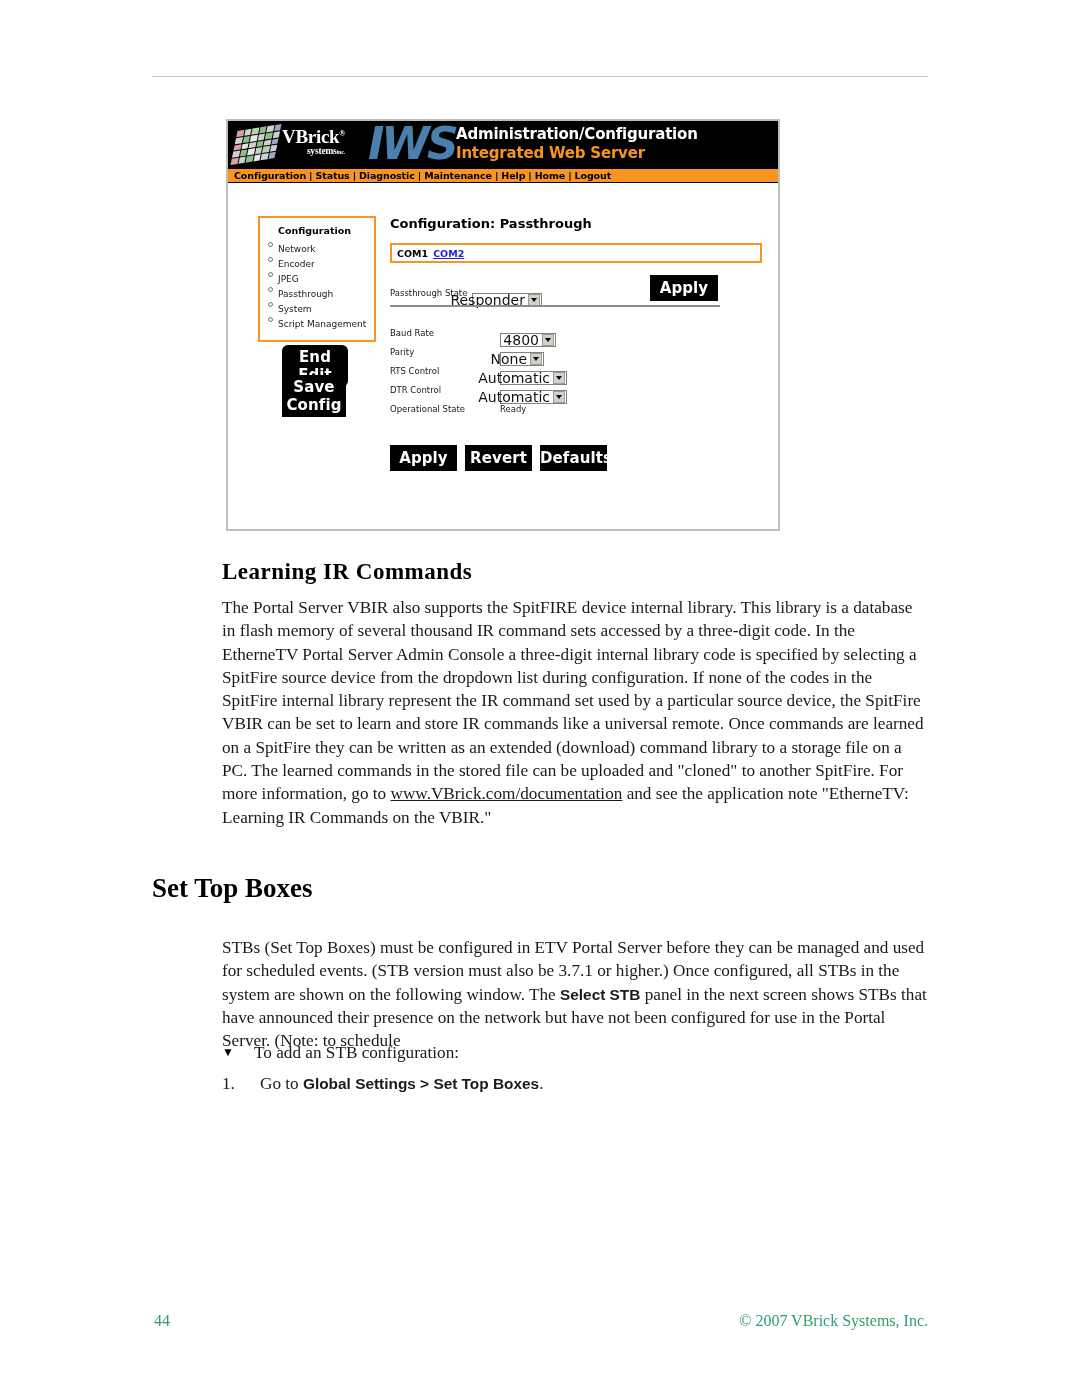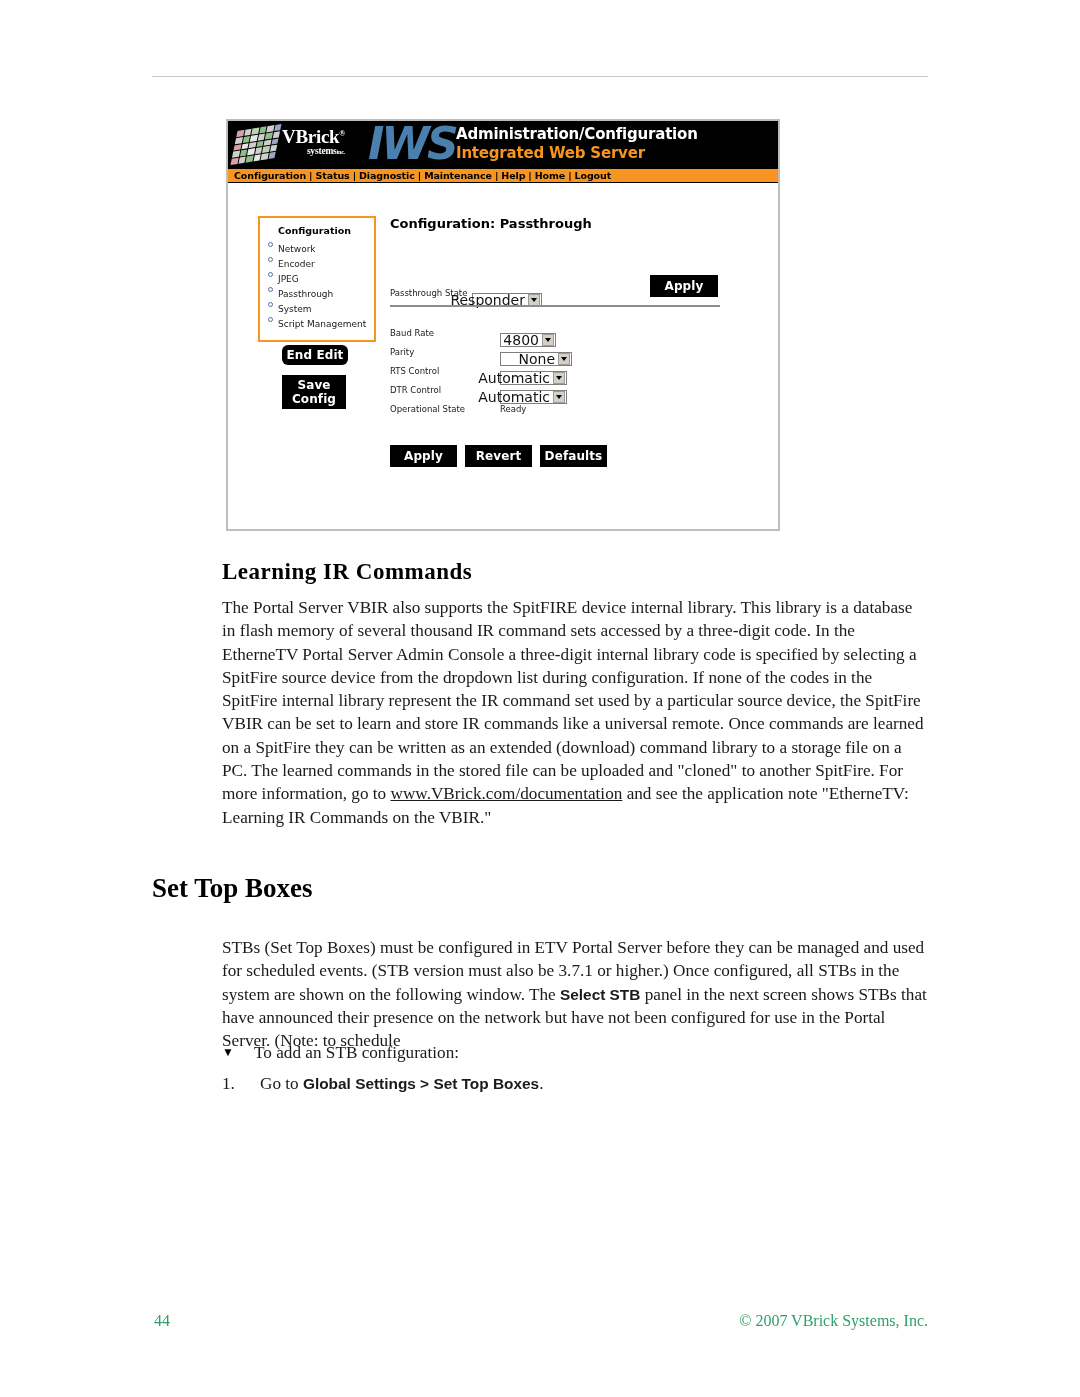--- a/index.html
+++ b/index.html
@@ -181,21 +181,21 @@
     background: #ffffff;
     border: 1.2px solid #4a73a8;
     margin-right: 5px;
     flex: 0 0 auto;
   }
 
   .blk-btn {
     background: #000;
     color: #fff;
     font-family: "DejaVu Sans", sans-serif;
-    font-size: 12px;
+    font-size: 15px;
     font-weight: 700;
     text-align: center;
     border: 0;
     padding: 3px 0;
     letter-spacing: 0.1px;
   }
   .btn-endedit {
     position: absolute;
     left: 54px; top: 162px;
     width: 66px;
@@ -496,20 +496,24 @@
             <span class="bullet"></span>
             <span>Script Management</span>
           </div>
         </div>
 
         <div class="blk-btn btn-endedit">End Edit</div>
         <div class="blk-btn btn-saveconfig">Save Config</div>
 
         <div class="panel-title">Configuration: Passthrough</div>
 
+        <div class="com-bar">
+          <span class="com1">COM1</span>
+          <span class="com2">COM2</span>
+        </div>
 
         <div class="row-state">
           <span class="lbl" style="width:82px">Passthrough State</span>
           <span class="sel" style="width:70px">
             <span class="cap">Responder</span>
             <span class="arrow"></span>
           </span>
         </div>
 
         <div class="blk-btn btn-apply-top">Apply</div>
@@ -519,21 +523,21 @@
         <div class="fields">
           <div class="frow">
             <span class="lbl">Baud Rate</span>
             <span class="sel" style="width:56px">
               <span class="cap">4800</span>
               <span class="arrow"></span>
             </span>
           </div>
           <div class="frow">
             <span class="lbl">Parity</span>
-            <span class="sel" style="width:72px">
+            <span class="sel" style="width:44px">
               <span class="cap">None</span>
               <span class="arrow"></span>
             </span>
           </div>
           <div class="frow">
             <span class="lbl">RTS Control</span>
             <span class="sel" style="width:67px">
               <span class="cap">Automatic</span>
               <span class="arrow"></span>
             </span>

